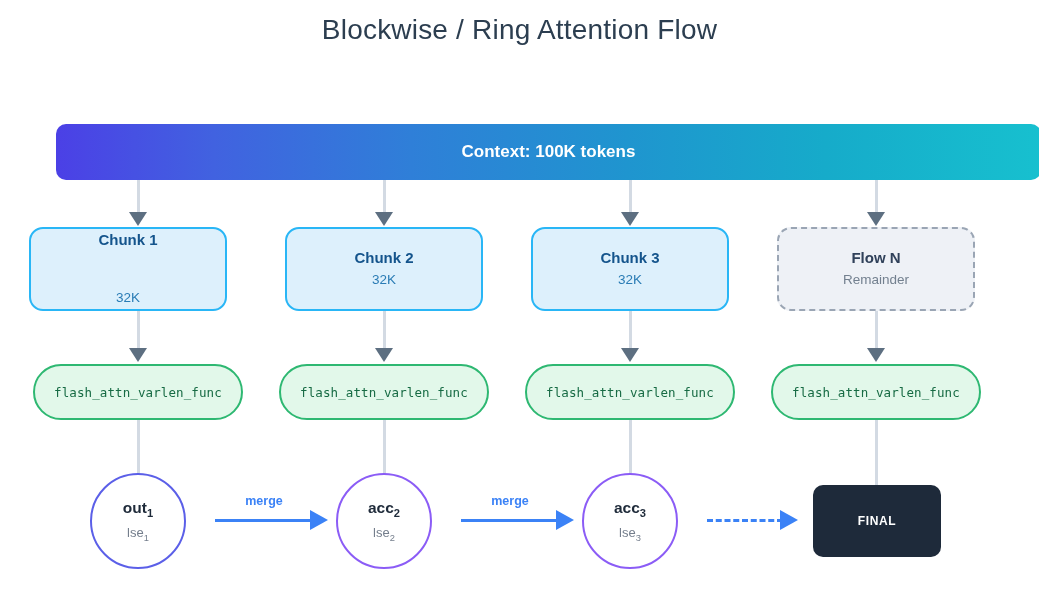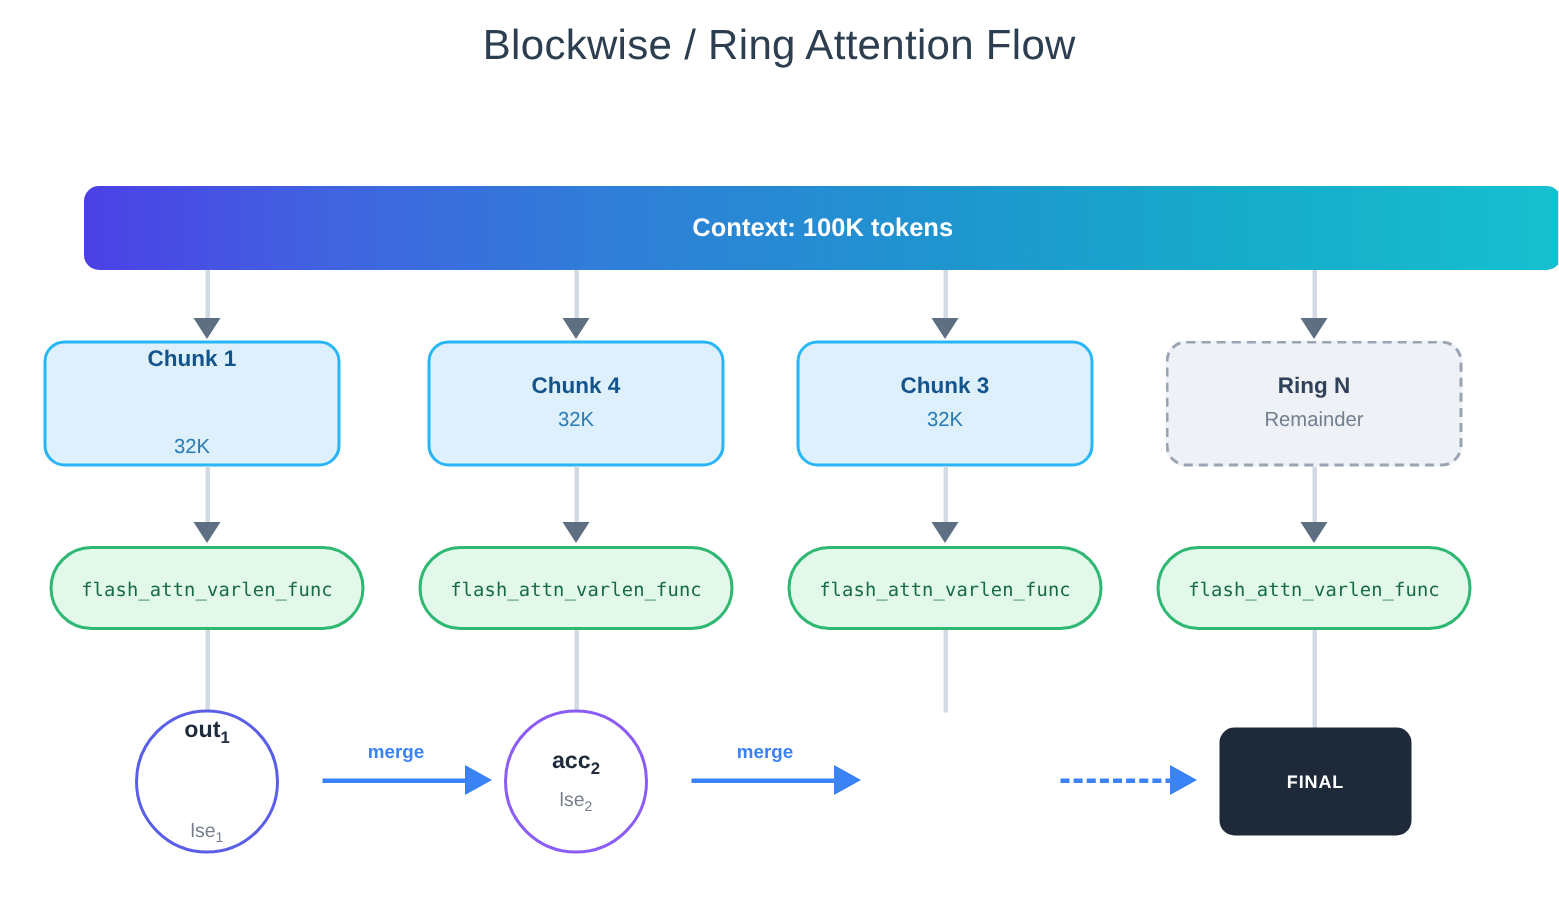--- a/index.html
+++ b/index.html
@@ -125,21 +125,21 @@
     height: 96px;
     border-radius: 50%;
     background: #ffffff;
     border: 2.5px solid #8b5cf6;
     display: flex;
     flex-direction: column;
     align-items: center;
     justify-content: center;
     box-sizing: border-box;
   }
-  .circle.first { border-color: #5b5fe8; justify-content: space-between; }
+  .circle.first { border-color: #5b5fe8; }
   .circle .ct {
     font-size: 15.5px;
     font-weight: bold;
     color: #1f2b3a;
     line-height: 1.5;
   }
   .circle .cs {
     font-size: 13px;
     color: #747e8c;
     line-height: 1.7;
@@ -215,29 +215,29 @@
   <div class="arrowhead" style="left:621px; top:212px;"></div>
 
   <div class="conn" style="left:875px; top:180px; height:36px;"></div>
   <div class="arrowhead" style="left:867px; top:212px;"></div>
 
   <div class="chunk" style="left:29px;gap:36px;">
     <div class="c-title">Chunk 1</div>
     <div class="c-sub">32K</div>
   </div>
   <div class="chunk" style="left:285px;">
-    <div class="c-title">Chunk 4</div>
+    <div class="c-title">Chunk 2</div>
     <div class="c-sub">32K</div>
   </div>
   <div class="chunk" style="left:531px;">
     <div class="c-title">Chunk 3</div>
     <div class="c-sub">32K</div>
   </div>
   <div class="chunk dashed" style="left:777px;">
-    <div class="c-title">Ring N</div>
+    <div class="c-title">Flow N</div>
     <div class="c-sub">Remainder</div>
   </div>
 
   <div class="conn" style="left:137px; top:311px; height:39px;"></div>
   <div class="arrowhead" style="left:129px; top:348px;"></div>
 
   <div class="conn" style="left:383px; top:311px; height:39px;"></div>
   <div class="arrowhead" style="left:375px; top:348px;"></div>
 
   <div class="conn" style="left:629px; top:311px; height:39px;"></div>
@@ -275,20 +275,28 @@
 
   <div class="circle" style="left:336px;">
     <div class="ct">
       <span>acc</span><sub>2</sub>
     </div>
     <div class="cs">
       <span>lse</span><sub>2</sub>
     </div>
   </div>
 
+  <div class="circle" style="left:582px;">
+    <div class="ct">
+      <span>acc</span><sub>3</sub>
+    </div>
+    <div class="cs">
+      <span>lse</span><sub>3</sub>
+    </div>
+  </div>
 
   <div class="merge-line" style="left:215px; width:98px;"></div>
   <div class="merge-head" style="left:310px;"></div>
   <div class="merge-label" style="left:215px; width:98px;">merge</div>
 
   <div class="merge-line" style="left:461px; width:98px;"></div>
   <div class="merge-head" style="left:556px;"></div>
   <div class="merge-label" style="left:461px; width:98px;">merge</div>
 
   <div class="merge-line dashed" style="left:707px; width:76px;"></div>

